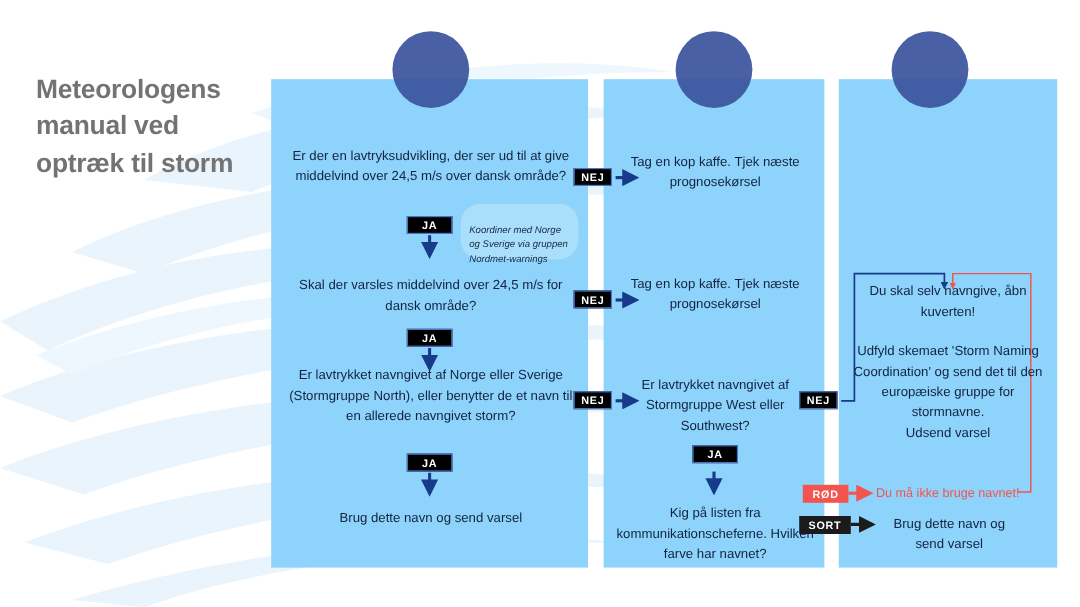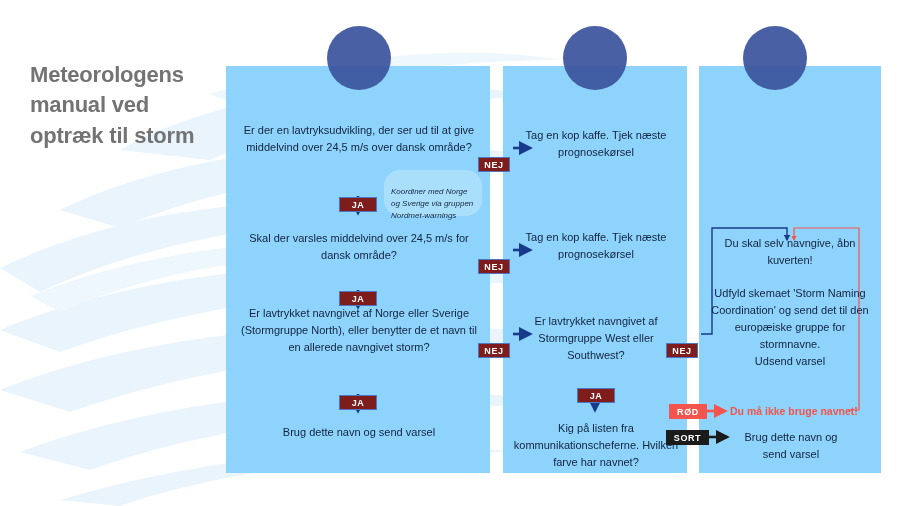--- a/index.html
+++ b/index.html
@@ -75,23 +75,22 @@
     align-items: center;
     justify-content: center;
     font-size: 9px;
     font-weight: bold;
     color: #ffffff;
     letter-spacing: 0.6px;
     height: 15px;
     box-sizing: border-box;
   }
   .badge.navy {
-    background: #7f1d1d;
+    background: #000000;
     border: 1.5px solid #4e74c4;
-    margin-top: 17px;
   }
   .badge.red {
     background: #f4544e;
     border: none;
     color: #ffffff;
   }
   .badge.black {
     background: #1b1b1b;
     border: none;
     color: #ffffff;
@@ -119,21 +118,20 @@
     left: 0; top: 0;
     width: 900px; height: 506px;
     pointer-events: none;
   }
 
   .redtext {
     position: absolute;
     color: #f4544e;
     font-size: 10.5px;
     white-space: nowrap;
-    font-weight: bold;
   }
 </style>
 </head>
 <body>
 
 <div id="stage">
 
   <svg id="watermark" viewBox="0 0 900 506" xmlns="http://www.w3.org/2000/svg">
     <g fill="#e9f4fd">
       <path d="M 120 150 C 230 88, 400 72, 540 96 C 430 100, 300 120, 210 160 Z"></path>

